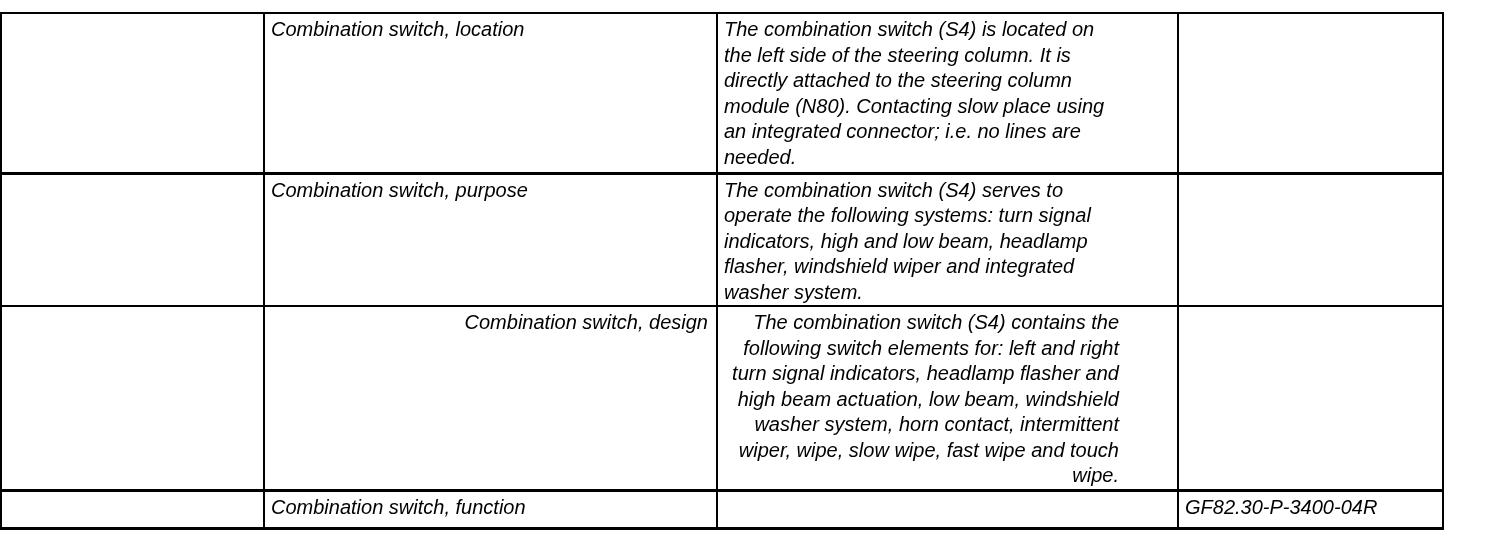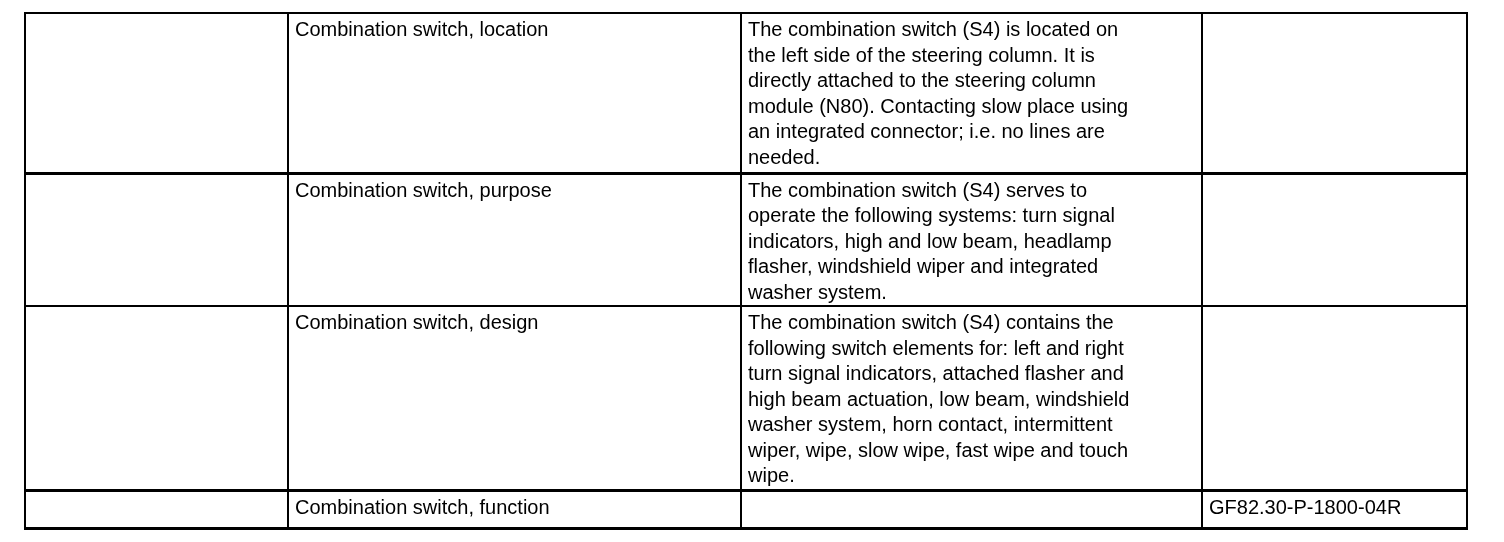--- a/index.html
+++ b/index.html
@@ -6,39 +6,40 @@
   html, body {
     margin: 0; padding: 0;
     width: 1504px; height: 542px;
     background: #ffffff;
     font-family: "Liberation Sans", "DejaVu Sans", sans-serif;
     color: #000000;
     overflow: hidden;
   }
   .doc-table {
     position: absolute;
-    left: 24px; top: 12px;
+    left: 0; top: 12px;
     width: 1442px;
     border-collapse: collapse;
     table-layout: fixed;
+    font-style: italic;
   }
   .doc-table td {
     border-left: 2px solid #000;
     border-right: 2px solid #000;
     vertical-align: top;
     padding: 3px 8px 0 6px;
     font-size: 20px;
     line-height: 25.5px;
     overflow: hidden;
     white-space: normal;
   }
   
   tr.r1 td { border-top: 2px solid #000; }
   tr.r2 td { border-top: 3px solid #000; }
-  tr.r3 td { border-top: 2px solid #000; }
+  tr.r3 td { border-top: 2px solid #000; text-align: right; }
   tr.r4 td { border-top: 3px solid #000; border-bottom: 3px solid #000; }
   tr.r1 { height: 160px; }
   tr.r2 { height: 113px; }
   tr.r3 { height: 182px; }
   tr.r4 { height: 38px; }
   col.c1 { width: 263px; }
   col.c2 { width: 453px; }
   col.c3 { width: 461px; }
   col.c4 { width: 265px; }
   .desc { width: 395px; }
@@ -67,26 +68,26 @@
       <td>Combination switch, purpose</td>
       <td>
         <div class="desc">The combination switch (S4) serves to operate the following systems: turn signal indicators, high and low beam, headlamp flasher, windshield wiper and integrated washer system.</div>
       </td>
       <td></td>
     </tr>
     <tr class="r3">
       <td></td>
       <td>Combination switch, design</td>
       <td>
-        <div class="desc">The combination switch (S4) contains the following switch elements for: left and right turn signal indicators, attached flasher and high beam actuation, low beam, windshield washer system, horn contact, intermittent wiper, wipe, slow wipe, fast wipe and touch wipe.</div>
+        <div class="desc">The combination switch (S4) contains the following switch elements for: left and right turn signal indicators, headlamp flasher and high beam actuation, low beam, windshield washer system, horn contact, intermittent wiper, wipe, slow wipe, fast wipe and touch wipe.</div>
       </td>
       <td></td>
     </tr>
     <tr class="r4">
       <td></td>
       <td>Combination switch, function</td>
       <td>
         <div class="desc"></div>
       </td>
-      <td>GF82.30-P-1800-04R</td>
+      <td>GF82.30-P-3400-04R</td>
     </tr>
   </tbody>
 </table>
 
 </body></html>

